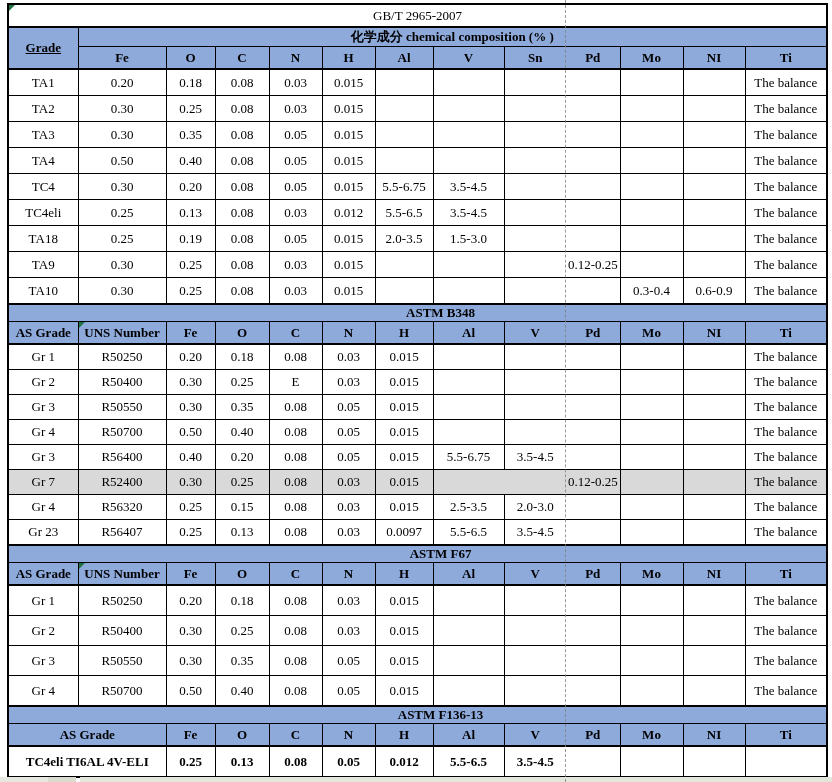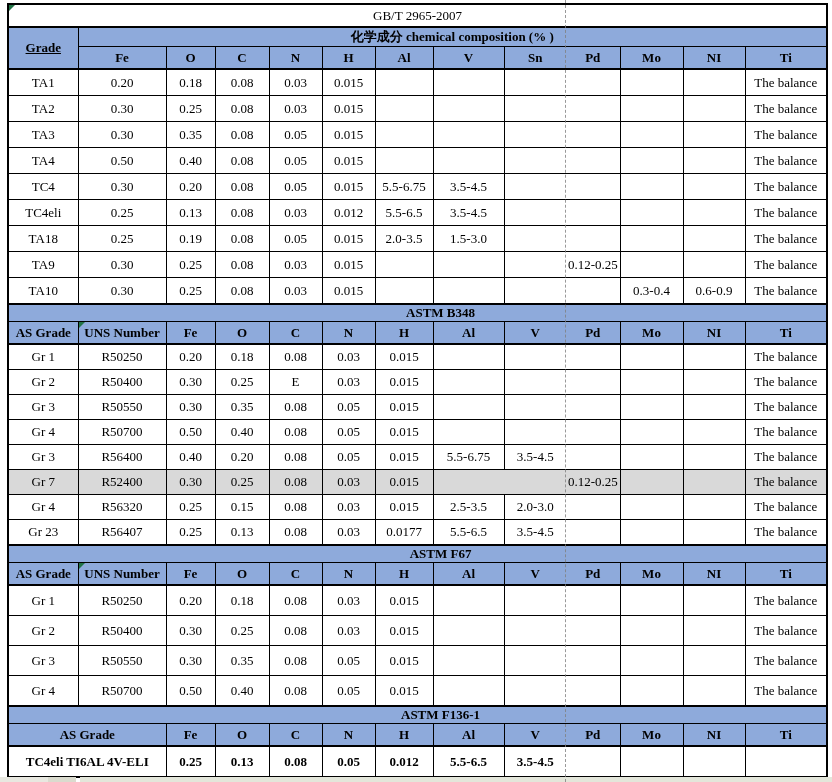--- a/index.html
+++ b/index.html
@@ -334,21 +334,21 @@
           <td class=""></td>
           <td class="">The balance</td>
         </tr>
         <tr class="data sec-b348">
           <td class="rowhead">Gr 23</td>
           <td class="">R56407</td>
           <td class="">0.25</td>
           <td class="">0.13</td>
           <td class="">0.08</td>
           <td class="">0.03</td>
-          <td class="">0.0177</td>
+          <td class="">0.0097</td>
           <td class="">5.5-6.5</td>
           <td class="nbr">3.5-4.5</td>
           <td class="nbl"></td>
           <td class=""></td>
           <td class=""></td>
           <td class="">The balance</td>
         </tr>
         <tr class="">
           <td colspan="13" class="band">ASTM F67</td>
         </tr>
@@ -421,21 +421,21 @@
           <td class="">0.05</td>
           <td class="">0.015</td>
           <td class=""></td>
           <td class="nbr"></td>
           <td class="nbl"></td>
           <td class=""></td>
           <td class=""></td>
           <td class="">The balance</td>
         </tr>
         <tr class="">
-          <td colspan="13" class="band">ASTM F136-1</td>
+          <td colspan="13" class="band">ASTM F136-13</td>
         </tr>
         <tr class="headrow">
           <td colspan="2" class="colhead">AS Grade</td>
           <td class="colhead">Fe</td>
           <td class="colhead">O</td>
           <td class="colhead">C</td>
           <td class="colhead">N</td>
           <td class="colhead">H</td>
           <td class="colhead">Al</td>
           <td class="colhead nbr">V</td>

